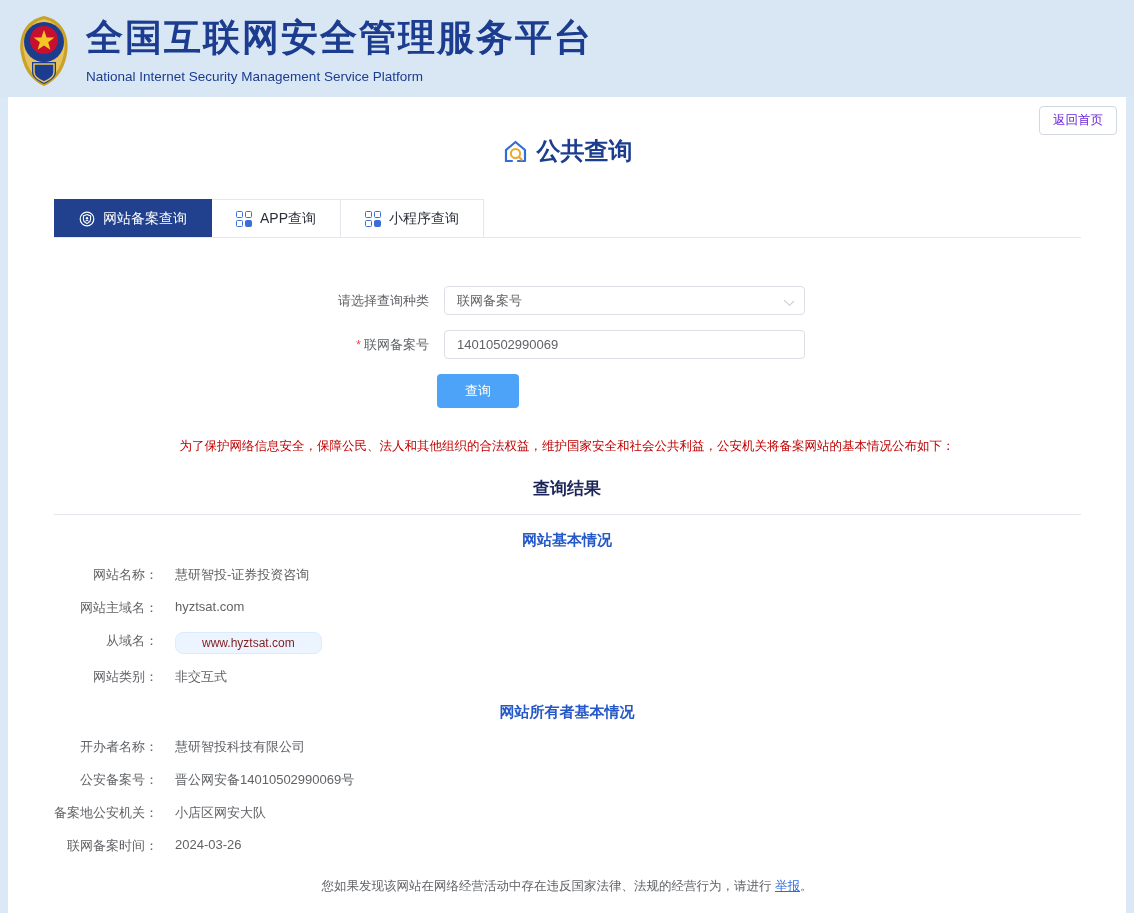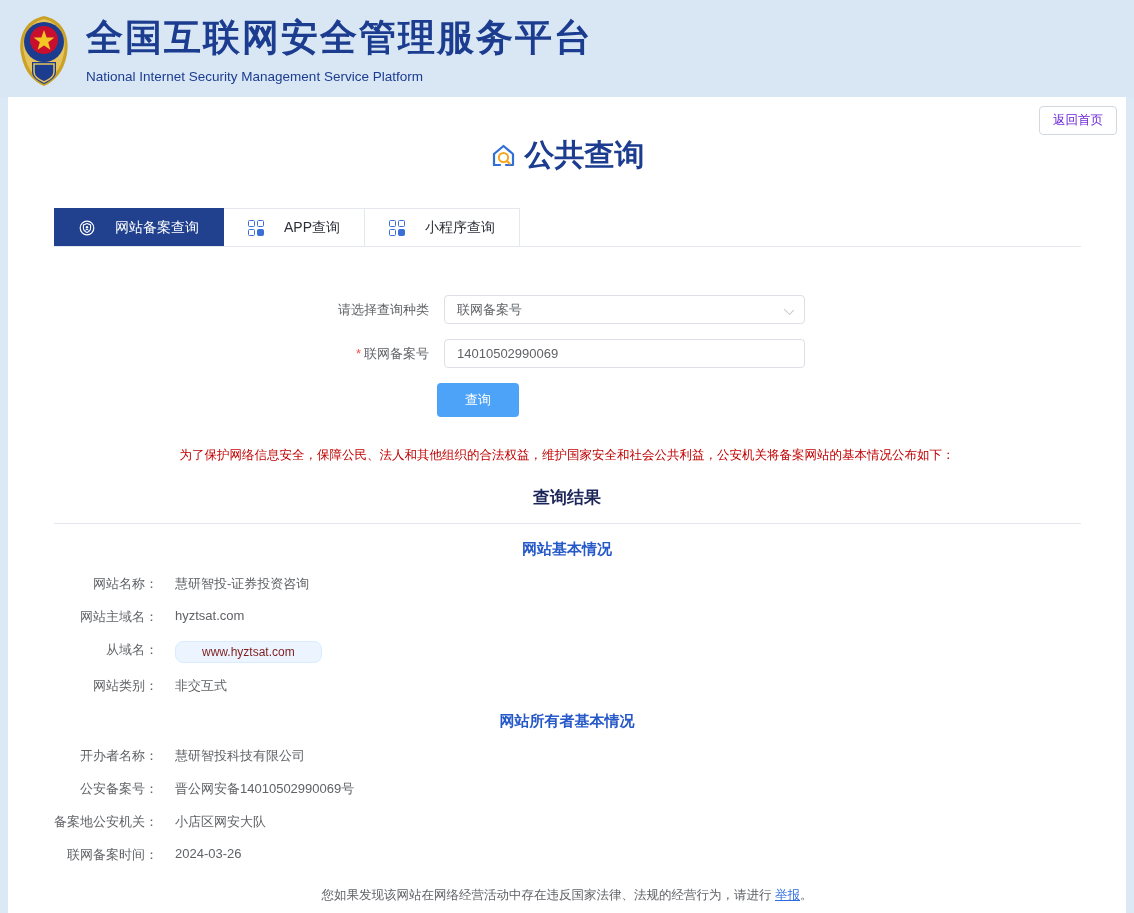--- a/index.html
+++ b/index.html
@@ -57,37 +57,37 @@
   }
 
   .page-title-wrap {
     display: flex;
     align-items: center;
     justify-content: center;
     gap: 8px;
     padding-top: 38px;
   }
   .page-title {
-    font-size: 30px;
+    font-size: 24px;
     font-weight: bold;
     color: #1b3c8f;
     text-align: right;
   }
 
   
   .tabs-strip {
     margin: 32px 45px 0 46px;
     border-bottom: 1px solid #e4e7ed;
     display: flex;
   }
   .tab {
     height: 38px;
     display: flex;
     align-items: center;
-    gap: 20px;
+    gap: 8px;
     padding: 0 24px;
     font-size: 14px;
     color: #2b2f38;
     background: #fff;
     border: 1px solid #e4e7ed;
     border-bottom: none;
     border-left: none;
     cursor: pointer;
   }
   .tab:first-child { border-left: 1px solid #e4e7ed; }

